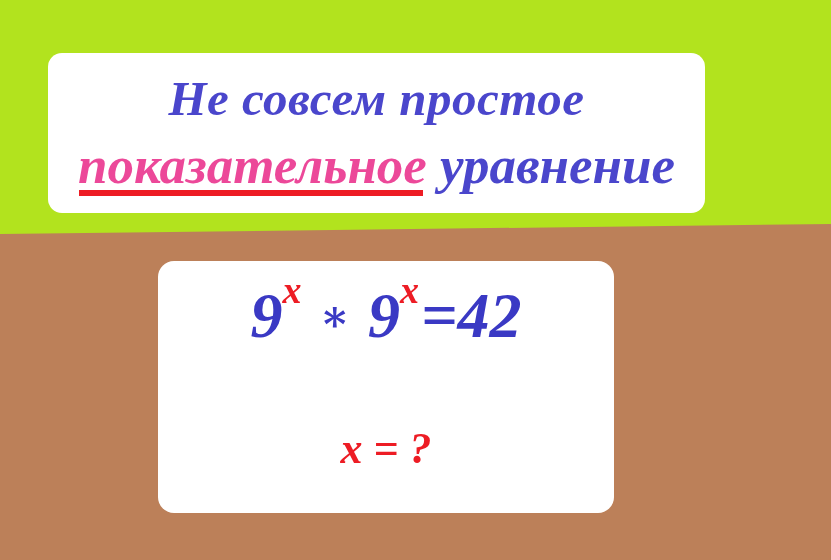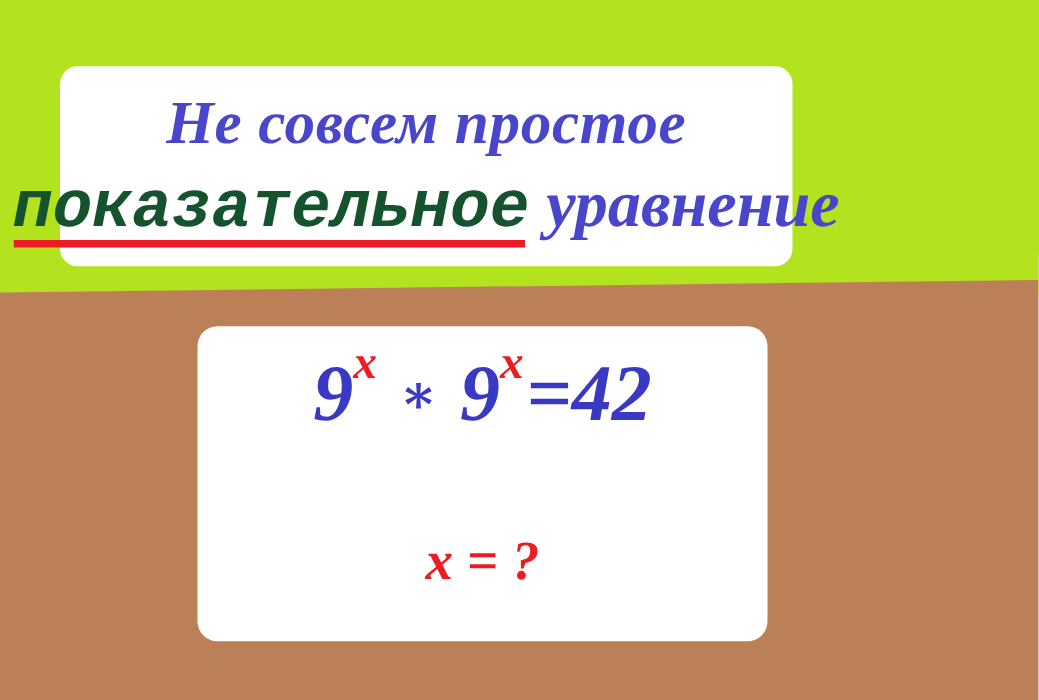--- a/index.html
+++ b/index.html
@@ -40,21 +40,21 @@
     background: #bc8059;
     
     clip-path: polygon(0 234px, 831px 224px, 831px 560px, 0 560px);
   }
 
   
   .title-card {
     position: absolute;
     left: 48px;
     top: 53px;
-    width: 586px;
+    width: 657px;
     height: 160px;
     background: #ffffff;
     border-radius: 14px;
     box-sizing: border-box;
     display: flex;
     flex-direction: column;
     align-items: center;
     justify-content: center;
     padding: 0 6px;
   }
@@ -71,22 +71,21 @@
     letter-spacing: 0.5px;
     margin-bottom: 16px;
   }
   .title-line-2 {
     font-size: 53px;
     letter-spacing: 0px;
   }
   .underlined-word {
     position: relative;
     display: inline-block;
-    color: #14532d;
-    font-family: Liberation Mono, monospace;
+    color: #ec4899;
   }
   .underlined-word::after {
     content: "";
     position: absolute;
     left: 1px;
     right: 4px;
     bottom: -4px;
     height: 6px;
     background: #ed1c24;
   }

